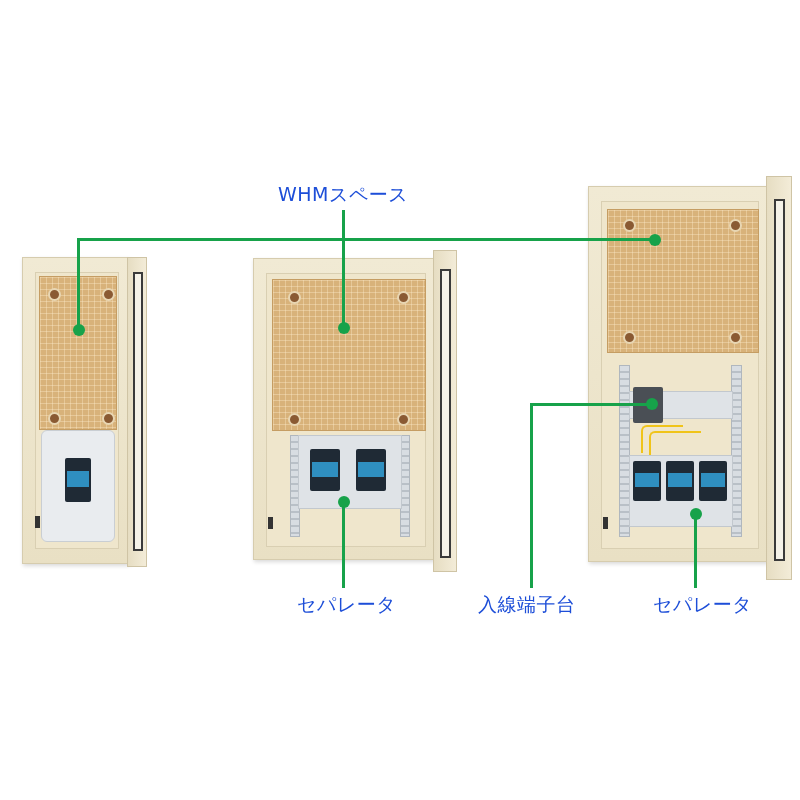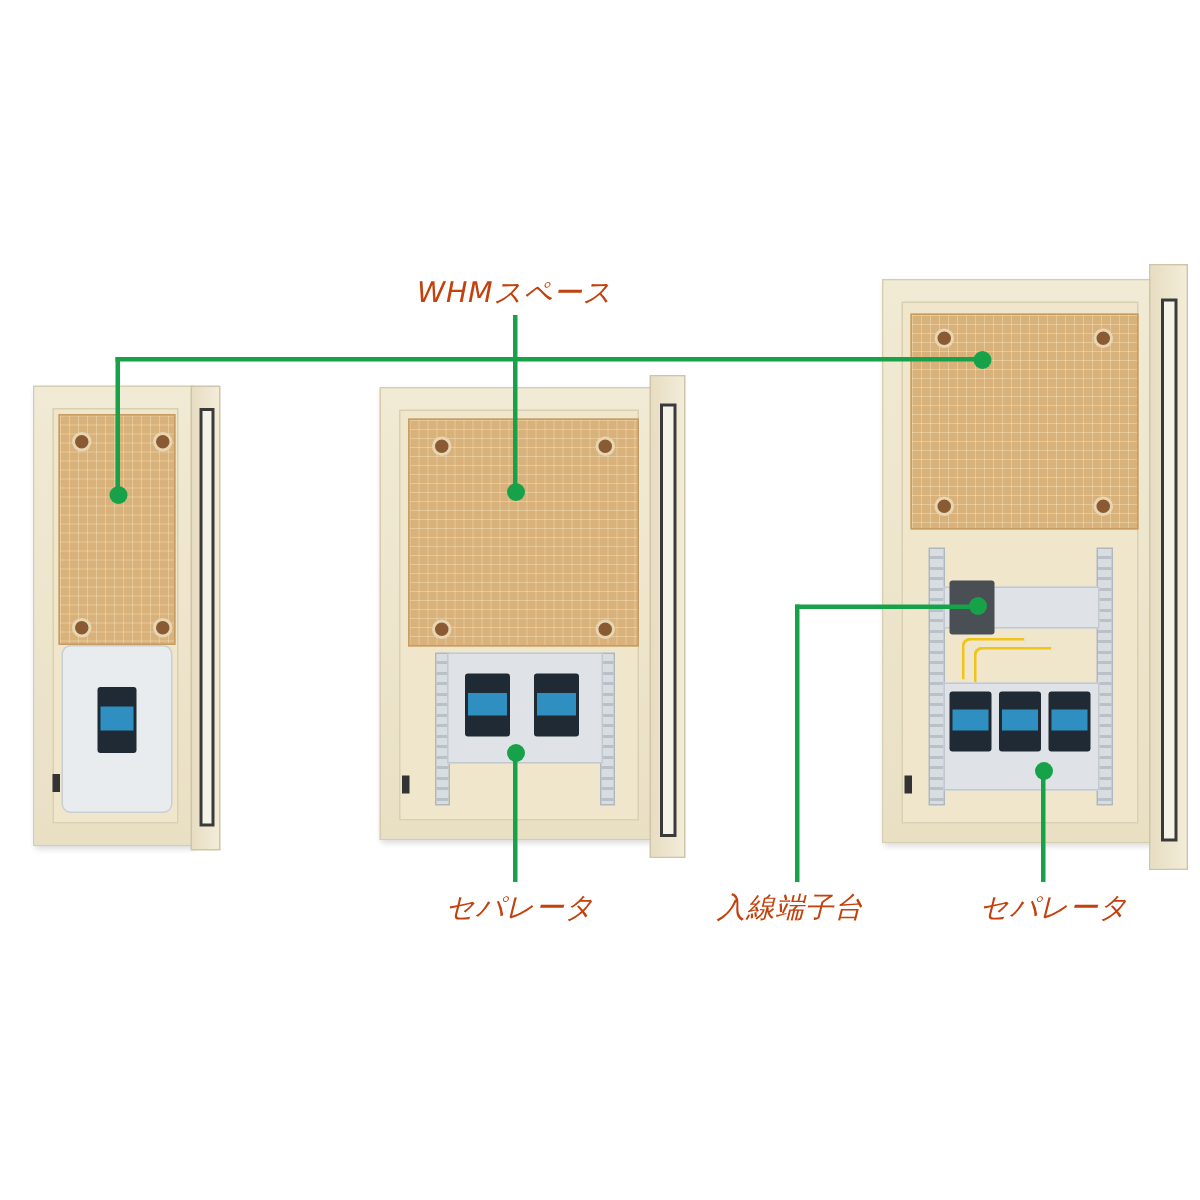--- a/index.html
+++ b/index.html
@@ -1,17 +1,17 @@
 <!DOCTYPE html>
 <html><head>
 <meta charset="utf-8">
 <style>
   html,body{margin:0;padding:0;background:#ffffff;}
   body{width:800px;height:800px;position:relative;overflow:hidden;font-family:"DejaVu Sans",sans-serif;}
-  .label{position:absolute;color:#c2410c;font-size:19px;letter-spacing:0.5px;white-space:nowrap;font-style:italic;}
+  .label{position:absolute;color:#1d4ed8;font-size:19px;letter-spacing:0.5px;white-space:nowrap;}
   .line{position:absolute;background:#17a24a;}
   .dot{position:absolute;width:12px;height:12px;border-radius:50%;background:#17a24a;margin-left:-6px;margin-top:-6px;}
   .cabinet{position:absolute;background:linear-gradient(180deg,#f1ead4,#e9e0c4);border:1px solid #d6ccae;box-shadow:1px 2px 4px rgba(0,0,0,0.15);}
   .inner{position:absolute;background:#efe6cc;border:1px solid #d9cfb2;}
   .board{position:absolute;background-color:#d8b27a;
     background-image:linear-gradient(rgba(255,240,210,0.35) 1px,transparent 1px),linear-gradient(90deg,rgba(255,240,210,0.35) 1px,transparent 1px);
     background-size:6px 6px;border:1px solid #c59d63;}
   .screw{position:absolute;width:9px;height:9px;border-radius:50%;background:#8a5a33;border:2px solid #e8d6b3;margin-left:-6px;margin-top:-6px;}
   .door{position:absolute;background:linear-gradient(90deg,#e6ddc2,#f3ecd8);border:1px solid #cfc4a5;}
   .door-glass{position:absolute;border:2px solid #3a3a3a;background:#f5f2e8;}

